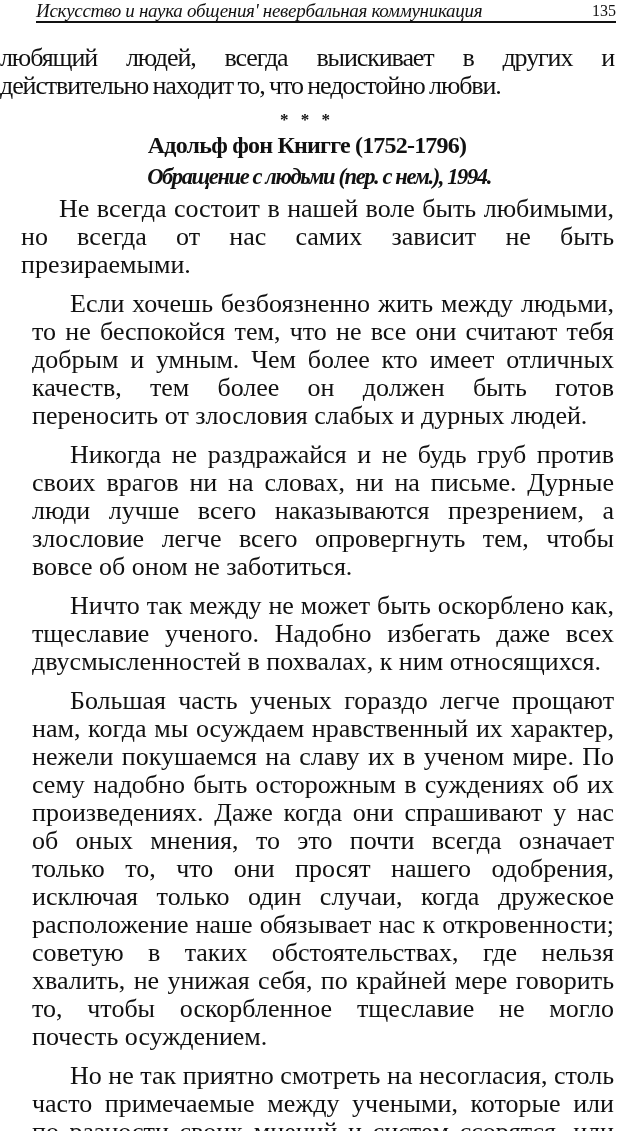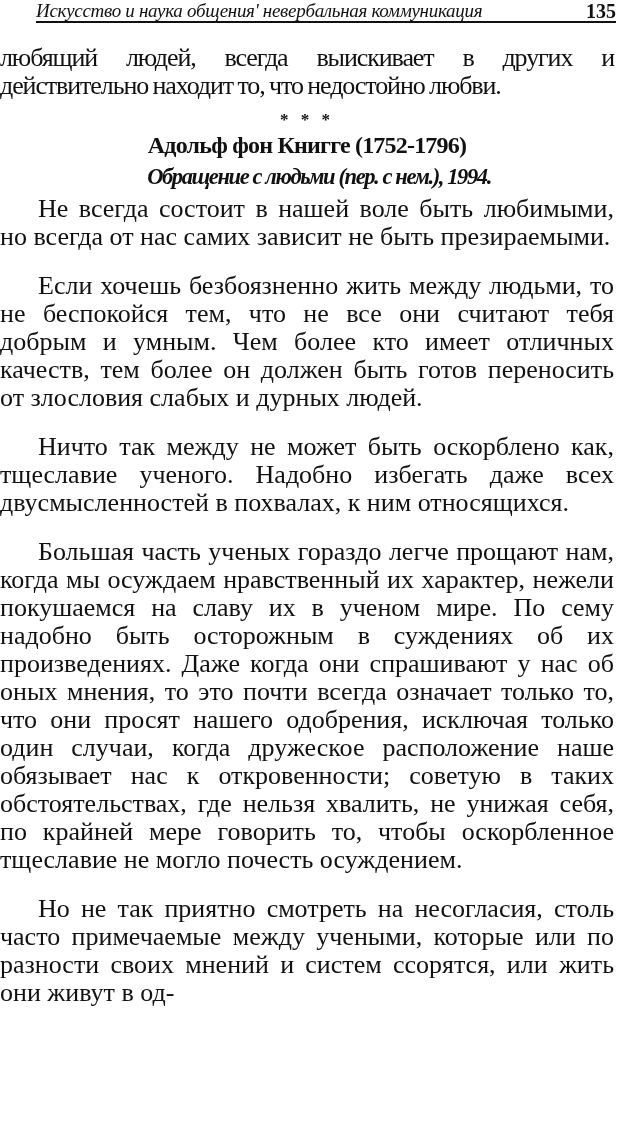--- a/index.html
+++ b/index.html
@@ -34,41 +34,41 @@
       align-items: flex-end;
       font-size: 19px;
       line-height: 20px;
     }
     .running-header .title {
       font-style: italic;
       letter-spacing: -0.3px;
     }
     .running-header .page-num {
       font-style: normal;
-      font-size: 20px;
-      font-weight: bold;
+      font-size: 16px;
     }
     .content {
       position: absolute;
       left: 0px;
       top: 44px;
       width: 614px;
     }
     .p {
       margin: 0;
       font-size: 26px;
       line-height: 28px;
       text-align: justify;
       text-align-last: left;
     }
     .p.indent {
       text-indent: 38px;
     }
     .p.gap {
-      margin-top: 21px;
+      margin-top: 11px;
+      padding-left: 32px;
     }
     .p.tight {
       letter-spacing: -1.1px;
       word-spacing: -1px;
     }
     .stars {
       text-align: center;
       font-size: 17px;
       line-height: 20px;
       margin-top: 10px;
@@ -87,20 +87,21 @@
       font-weight: bold;
       font-style: italic;
       font-size: 22.5px;
       line-height: 30px;
       letter-spacing: -1.4px;
       margin-top: 2px;
       padding-left: 24px;
     }
     .first-after-heading {
       margin-top: 3px;
+      margin-left: 21px;
     }
   </style>
 </head>
 <body>
 
 <div class="page">
 
   <div class="running-header">
     <span class="title">Искусство и наука общения' невербальная коммуникация</span>
     <span class="page-num">135</span>
@@ -109,18 +110,19 @@
   <div class="content">
     <p class="p tight">любящий людей, всегда выискивает в других и действительно находит то, что недостойно любви.</p>
 
     <div class="stars">* * *</div>
 
     <div class="heading">Адольф фон Книгге (1752-1796)</div>
     <div class="subheading">Обращение с людьми (пер. с нем.), 1994.</div>
 
     <p class="p indent first-after-heading">Не всегда состоит в нашей воле быть любимыми, но всегда от нас самих зависит не быть презираемыми.</p>
     <p class="p indent gap">Если хочешь безбоязненно жить между людьми, то не беспокойся тем, что не все они считают тебя добрым и умным. Чем более кто имеет отличных качеств, тем более он должен быть готов переносить от злословия слабых и дурных людей.</p>
+    <p class="p indent gap">Никогда не раздражайся и не будь груб против своих врагов ни на словах, ни на письме. Дурные люди лучше всего наказываются презрением, а злословие легче всего опровергнуть тем, чтобы вовсе об оном не заботиться.</p>
     <p class="p indent gap">Ничто так между не может быть оскорблено как, тщеславие ученого. Надобно избегать даже всех двусмысленностей в похвалах, к ним относящихся.</p>
     <p class="p indent gap">Большая часть ученых гораздо легче прощают нам, когда мы осуждаем нравственный их характер, нежели покушаемся на славу их в ученом мире. По сему надобно быть осторожным в суждениях об их произведениях. Даже когда они спрашивают у нас об оных мнения, то это почти всегда означает только то, что они просят нашего одобрения, исключая только один случаи, когда дружеское расположение наше обязывает нас к откровенности; советую в таких обстоятельствах, где нельзя хвалить, не унижая себя, по крайней мере говорить то, чтобы оскорбленное тщеславие не могло почесть осуждением.</p>
     <p class="p indent gap">Но не так приятно смотреть на несогласия, столь часто примечаемые между учеными, которые или по разности своих мнений и систем ссорятся, или жить они живут в од-</p>
   </div>
 
 </div>
 
 </body></html>

